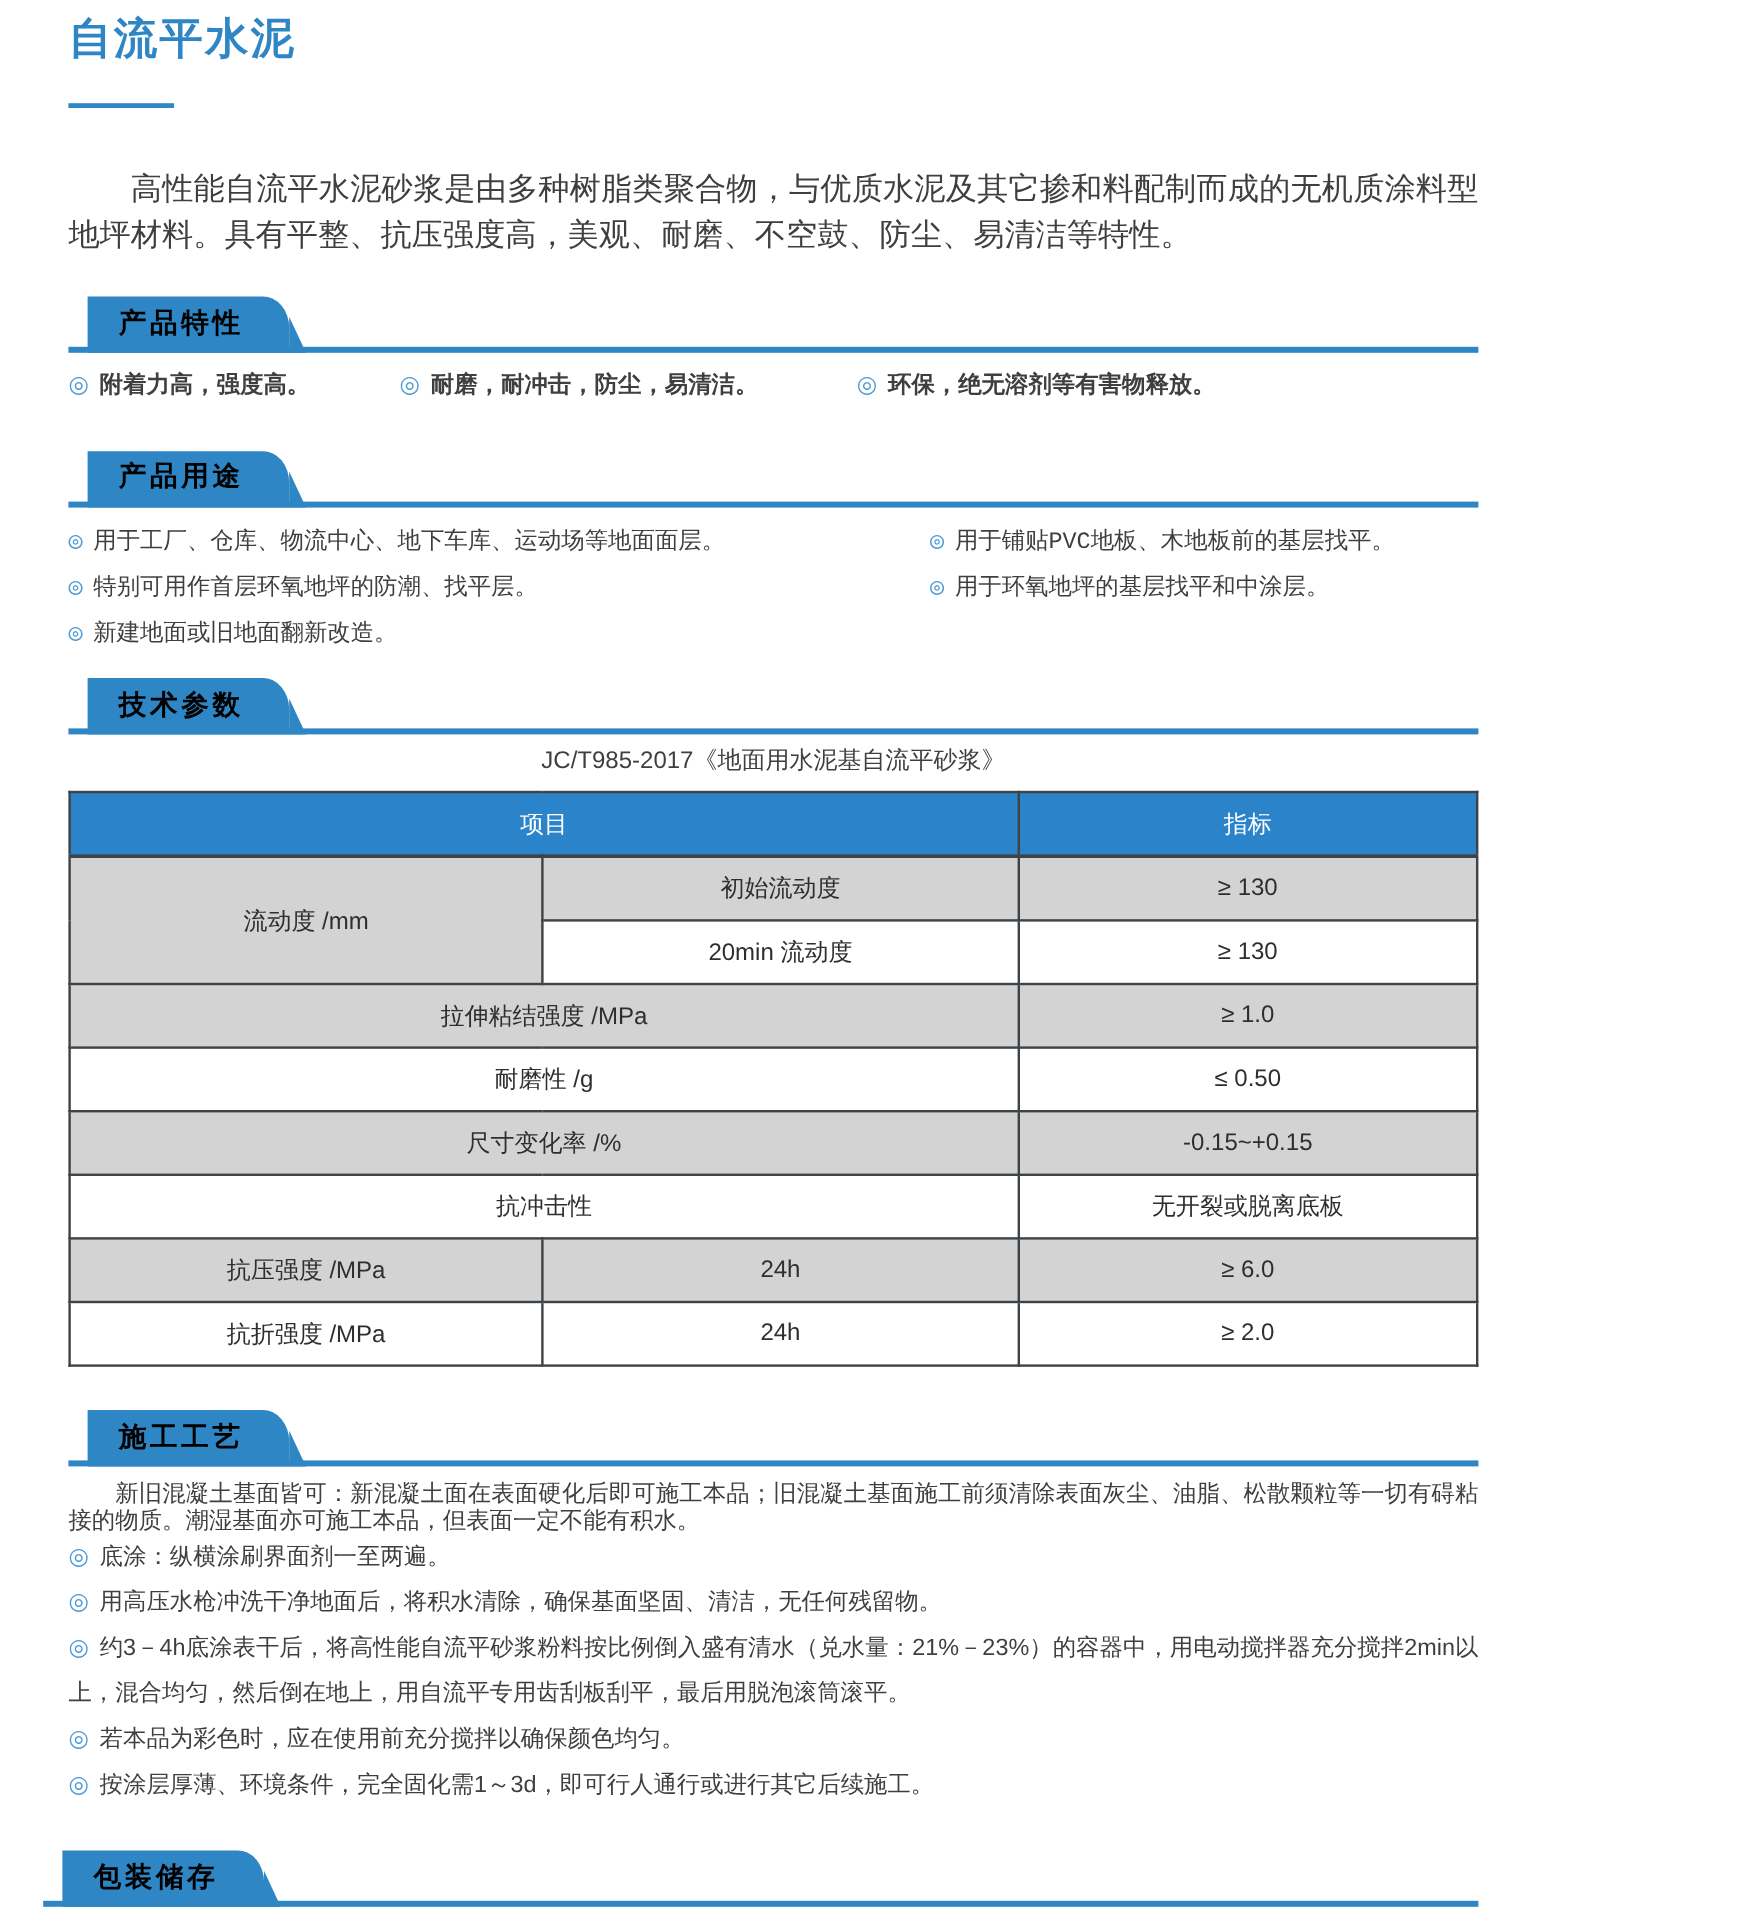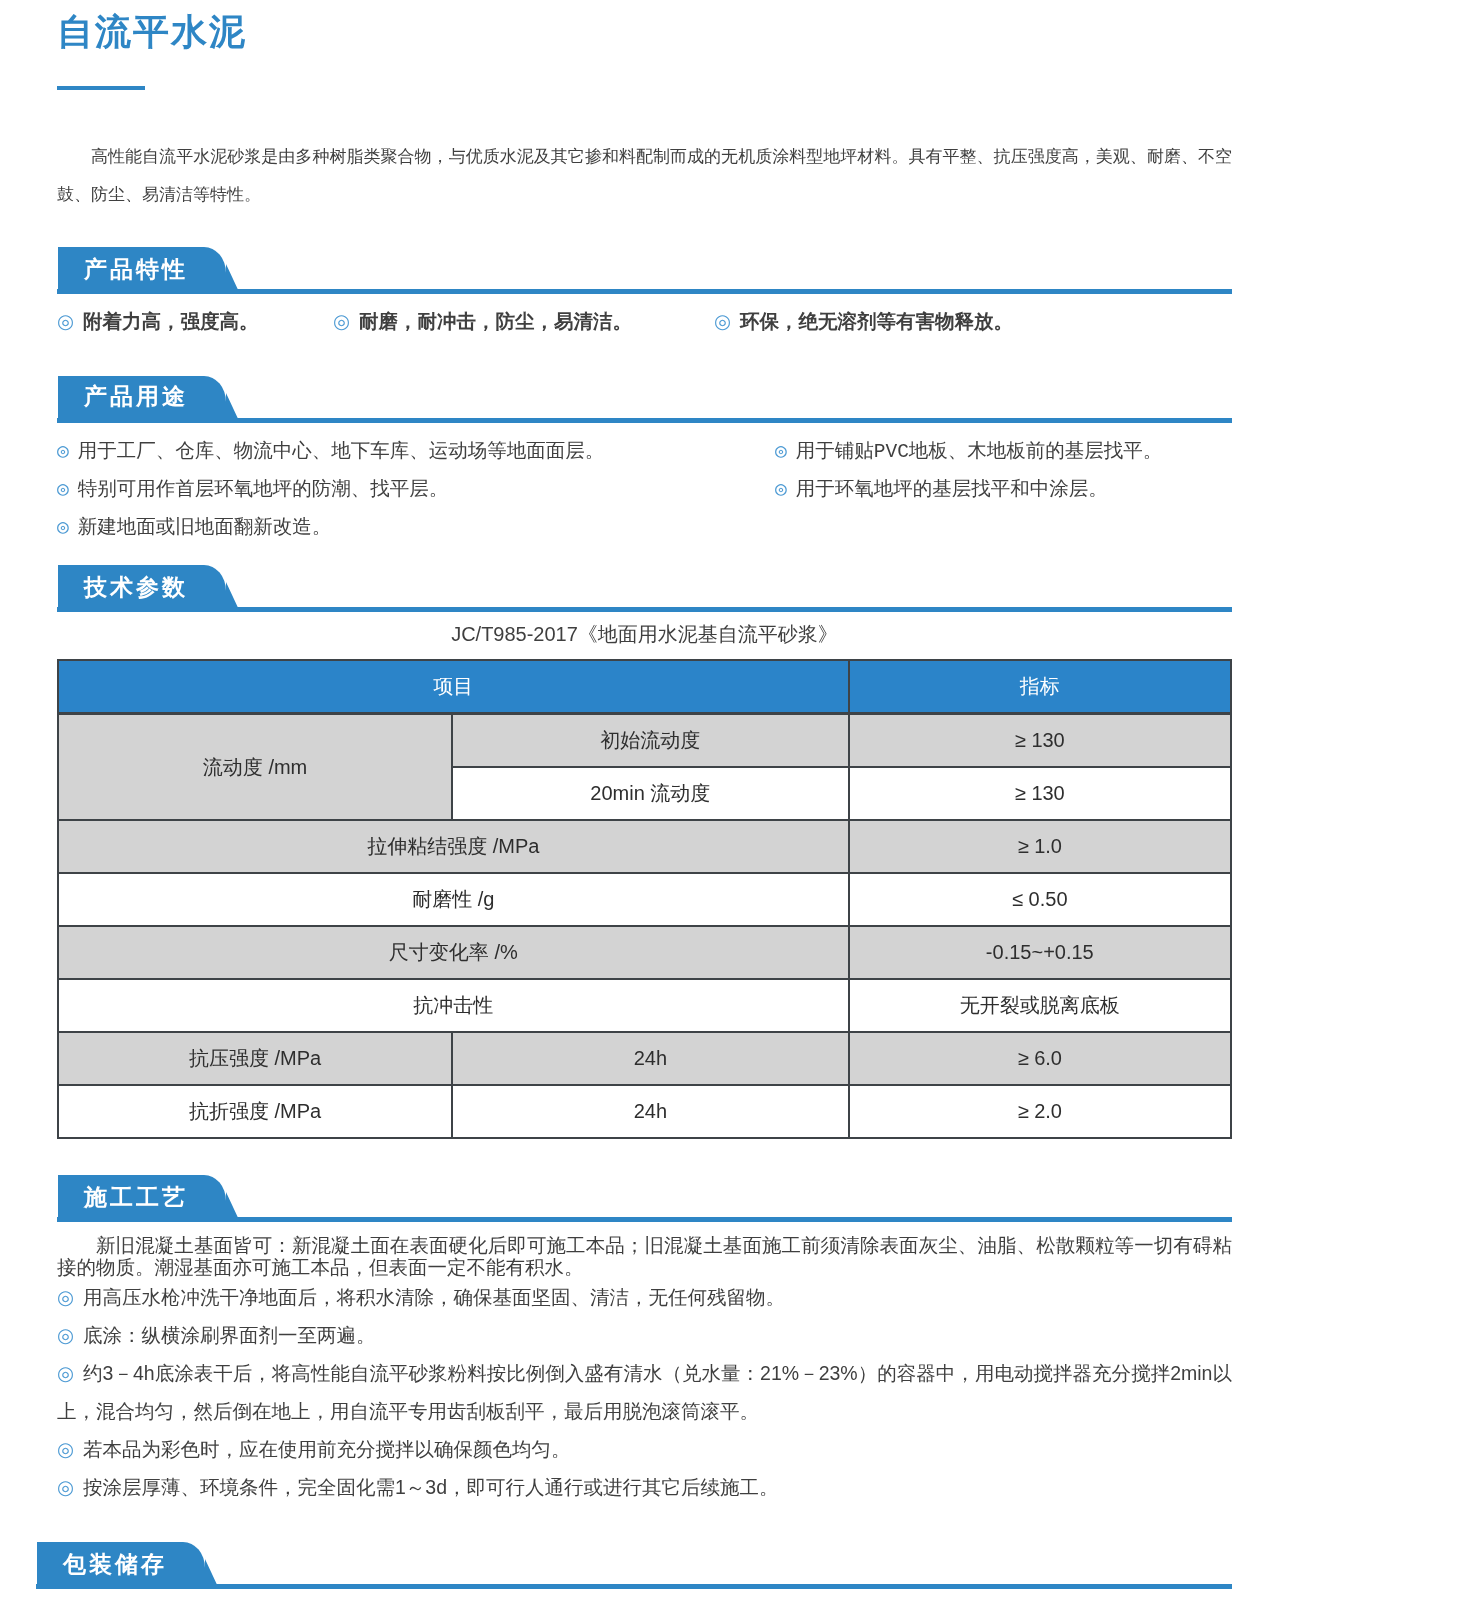--- a/index.html
+++ b/index.html
@@ -27,38 +27,38 @@
     color: var(--accent);
     letter-spacing: 2px;
   }
   .title-rule {
     margin: 34px 0 0 57px;
     width: 88px; height: 4px;
     background: var(--accent);
   }
   .intro {
     margin: 48px 78px 0 57px;
-    font-size: 17px;
+    font-size: 26px;
     line-height: 38px;
     text-align: justify;
     text-indent: 2em;
     color: var(--ink);
   }
   .sec { margin: 0 78px 0 57px; }
   .sec-head { position: relative; height: 47px; }
   .sec-rule {
     position: absolute; left: 0; right: 0; bottom: 0;
     height: 5px; background: var(--accent); display:block;
   }
   .tab {
-    position: absolute; left: 1px; bottom: 0;
+    position: absolute; left: 16px; bottom: 0;
     height: 47px; line-height: 45px;
     display: inline-block;
     background: var(--accent);
-    color: #ffffff;
+    color: #000000;
     font-size: 23px; font-weight: 700; letter-spacing: 3px;
     padding: 0 38px 0 26px;
     border-top-right-radius: 22px 26px;
   }
   .tab::after {
     content: ""; position: absolute; right: -14px; bottom: 0;
     width: 0; height: 0;
     border-bottom: 30px solid var(--accent);
     border-right: 14px solid transparent;
   }
@@ -219,22 +219,22 @@
     </table>
   </section>
 
   <section class="sec m-proc">
     <div class="sec-head">
       <span class="sec-rule"></span>
       <span class="tab">施工工艺</span>
     </div>
     <p class="para">新旧混凝土基面皆可：新混凝土面在表面硬化后即可施工本品；旧混凝土基面施工前须清除表面灰尘、油脂、松散颗粒等一切有碍粘接的物质。潮湿基面亦可施工本品，但表面一定不能有积水。</p>
     <div class="plist">
+      <p><span class="bullet">◎</span><span>底涂：纵横涂刷界面剂一至两遍。</span></p>
       <p><span class="bullet">◎</span><span>用高压水枪冲洗干净地面后，将积水清除，确保基面坚固、清洁，无任何残留物。</span></p>
-      <p><span class="bullet">◎</span><span>底涂：纵横涂刷界面剂一至两遍。</span></p>
       <p><span class="bullet">◎</span><span>约3－4h底涂表干后，将高性能自流平砂浆粉料按比例倒入盛有清水（兑水量：21%－23%）的容器中，用电动搅拌器充分搅拌2min以上，混合均匀，然后倒在地上，用自流平专用齿刮板刮平，最后用脱泡滚筒滚平。</span></p>
       <p><span class="bullet">◎</span><span>若本品为彩色时，应在使用前充分搅拌以确保颜色均匀。</span></p>
       <p><span class="bullet">◎</span><span>按涂层厚薄、环境条件，完全固化需1～3d，即可行人通行或进行其它后续施工。</span></p>
     </div>
   </section>
 
   <section class="sec m-pack">
     <div class="sec-head">
       <span class="sec-rule"></span>
       <span class="tab">包装储存</span>

